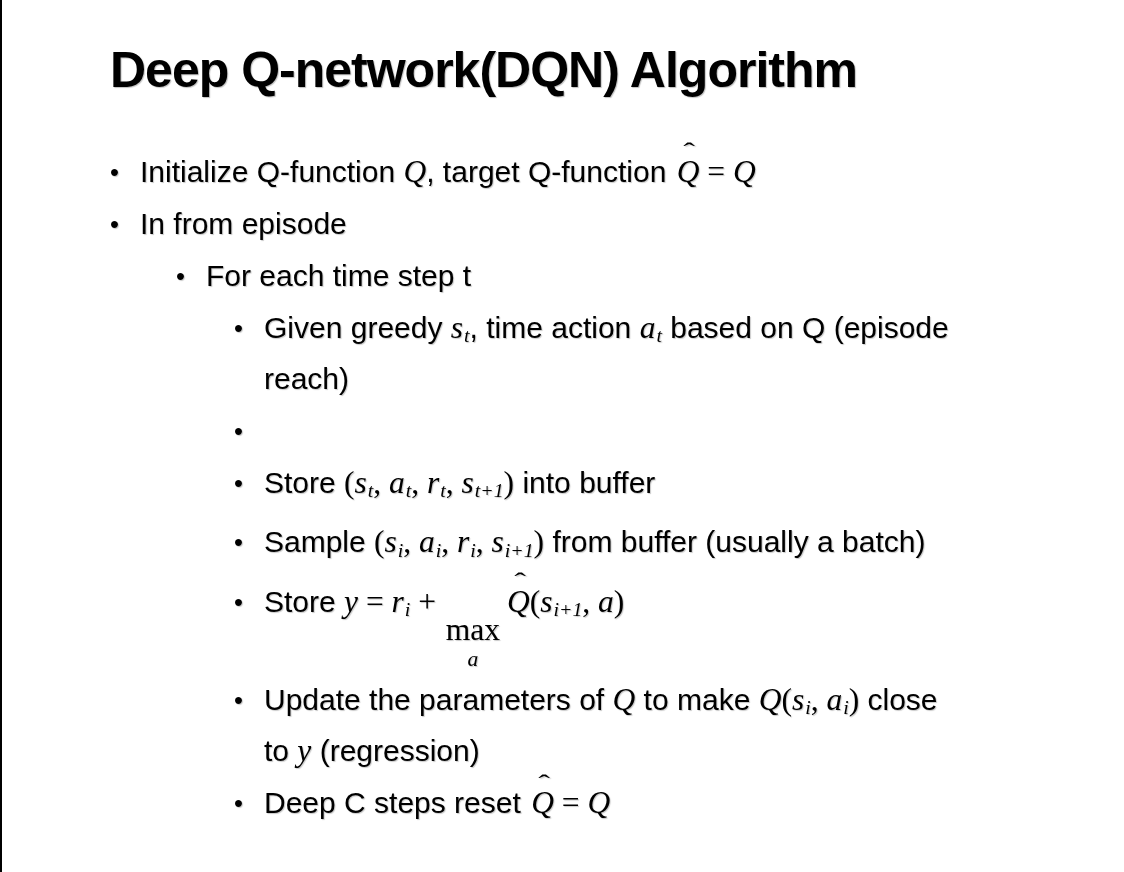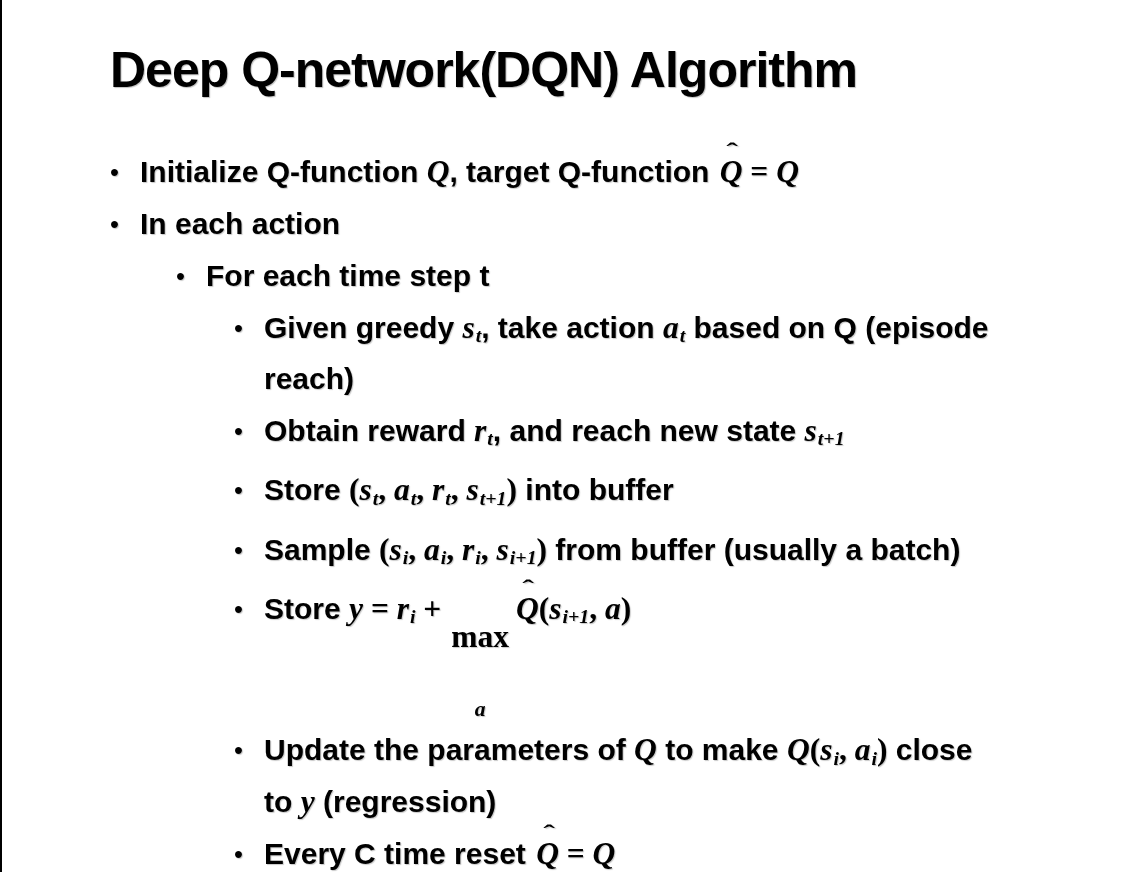--- a/index.html
+++ b/index.html
@@ -51,21 +51,21 @@
     margin-bottom: 8px;
   }
   li.level-1 { padding-left: 0;    margin-bottom: 13px; }
   li.level-2 { padding-left: 66px; }
   li.level-3 { padding-left: 124px; }
   .dot {
     flex: none;
     width: 30px;
     font-size: 0.85em;
   }
-  .content { flex: 1 1 auto; font-weight: bold; }
+  .content { flex: 1 1 auto; }
   
   .math {
     font-family: "Liberation Serif", serif;
     font-style: italic;
     font-size: 1.05em;
   }
   .mroman {
     font-family: "Liberation Serif", serif;
     font-size: 1.05em;
     white-space: pre;
@@ -95,21 +95,20 @@
     line-height: 1;
   }
   .maxover {
     display: inline-flex;
     flex-direction: column;
     align-items: center;
     font-family: "Liberation Serif", serif;
     line-height: 1;
     vertical-align: -0.95em;
     margin: 0 5px 0 2px;
-    gap: 43px;
   }
   .maxover .mo-top { font-size: 1.05em; }
   .maxover .mo-bottom {
     font-style: italic;
     font-size: 0.72em;
     margin-top: 3px;
   }
 </style>
 </head>
 <body>
@@ -118,33 +117,32 @@
 
 <div class="slide">
   <h1 class="slide-title">Deep Q-network(DQN) Algorithm</h1>
   <ul class="bullets">
       <li class="bullet level-1">
         <span class="dot">•</span>
         <span class="content"><span class="plain">Initialize Q-function </span><span class="math">Q</span><span class="plain">, target Q-function </span><span class="mhat"><span class="hat-glyph">ˆ</span><span class="hat-base">Q</span></span><span class="mroman"> = </span><span class="math">Q</span></span>
       </li>
       <li class="bullet level-1">
         <span class="dot">•</span>
-        <span class="content"><span class="plain">In each action</span></span>
+        <span class="content"><span class="plain">In from episode</span></span>
       </li>
       <li class="bullet level-2">
         <span class="dot">•</span>
         <span class="content"><span class="plain">For each time step t</span></span>
       </li>
       <li class="bullet level-3">
         <span class="dot">•</span>
-        <span class="content"><span class="plain">Given greedy </span><span class="math">s</span><span class="msub">t</span><span class="plain">, take action </span><span class="math">a</span><span class="msub">t</span><span class="plain"> based on Q (episode</span><br><span class="plain">reach)</span></span>
+        <span class="content"><span class="plain">Given greedy </span><span class="math">s</span><span class="msub">t</span><span class="plain">, time action </span><span class="math">a</span><span class="msub">t</span><span class="plain"> based on Q (episode</span><br><span class="plain">reach)</span></span>
       </li>
       <li class="bullet level-3">
         <span class="dot">•</span>
-        <span class="content"><span class="plain">Obtain reward </span><span class="math">r</span><span class="msub">t</span><span class="plain">, and reach new state </span><span class="math">s</span><span class="msub">t+1</span></span>
       </li>
       <li class="bullet level-3">
         <span class="dot">•</span>
         <span class="content"><span class="plain">Store </span><span class="mroman">(</span><span class="math">s</span><span class="msub">t</span><span class="mroman">, </span><span class="math">a</span><span class="msub">t</span><span class="mroman">, </span><span class="math">r</span><span class="msub">t</span><span class="mroman">, </span><span class="math">s</span><span class="msub">t+1</span><span class="mroman">)</span><span class="plain"> into buffer</span></span>
       </li>
       <li class="bullet level-3">
         <span class="dot">•</span>
         <span class="content"><span class="plain">Sample </span><span class="mroman">(</span><span class="math">s</span><span class="msub">i</span><span class="mroman">, </span><span class="math">a</span><span class="msub">i</span><span class="mroman">, </span><span class="math">r</span><span class="msub">i</span><span class="mroman">, </span><span class="math">s</span><span class="msub">i+1</span><span class="mroman">)</span><span class="plain"> from buffer (usually a batch)</span></span>
       </li>
       <li class="bullet level-3">
@@ -153,16 +151,16 @@
             <span class="mo-top">max</span>
             <span class="mo-bottom">a</span>
           </span><span class="mhat"><span class="hat-glyph">ˆ</span><span class="hat-base">Q</span></span><span class="mroman">(</span><span class="math">s</span><span class="msub">i+1</span><span class="mroman">, </span><span class="math">a</span><span class="mroman">)</span></span>
       </li>
       <li class="bullet level-3">
         <span class="dot">•</span>
         <span class="content"><span class="plain">Update the parameters of </span><span class="math">Q</span><span class="plain"> to make </span><span class="math">Q</span><span class="mroman">(</span><span class="math">s</span><span class="msub">i</span><span class="mroman">, </span><span class="math">a</span><span class="msub">i</span><span class="mroman">)</span><span class="plain"> close</span><br><span class="plain">to </span><span class="math">y</span><span class="plain"> (regression)</span></span>
       </li>
       <li class="bullet level-3">
         <span class="dot">•</span>
-        <span class="content"><span class="plain">Every C time reset </span><span class="mhat"><span class="hat-glyph">ˆ</span><span class="hat-base">Q</span></span><span class="mroman"> = </span><span class="math">Q</span></span>
+        <span class="content"><span class="plain">Deep C steps reset </span><span class="mhat"><span class="hat-glyph">ˆ</span><span class="hat-base">Q</span></span><span class="mroman"> = </span><span class="math">Q</span></span>
       </li>
     </ul>
 </div>
 
 </body></html>

